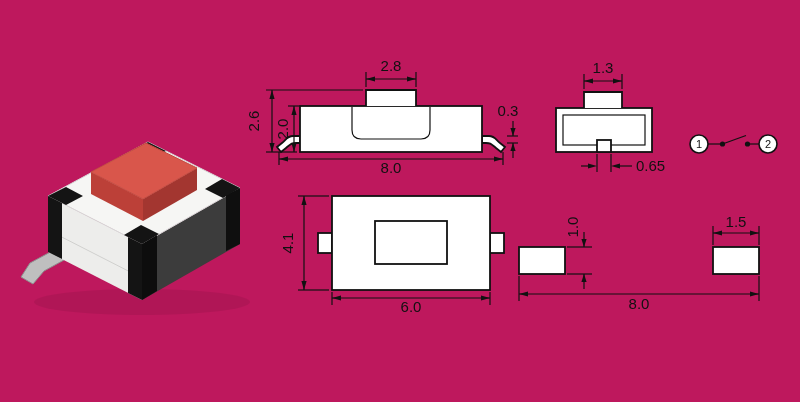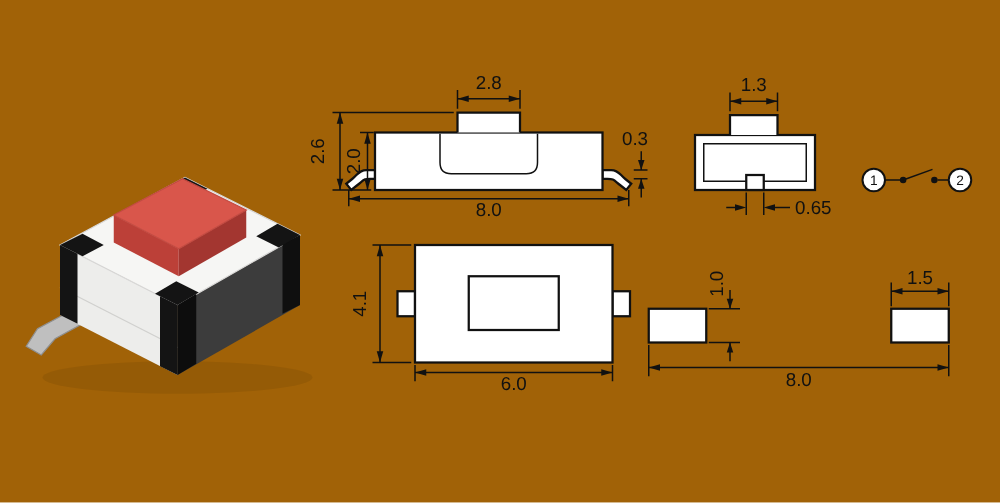--- a/index.html
+++ b/index.html
@@ -1,19 +1,19 @@
 <!DOCTYPE html>
 <html><head>
 <meta charset="utf-8">
 <style>
   html,body{margin:0;padding:0;background:#ffffff;}
   .stage{
     position:relative;
     width:800px;height:402px;
-    background:#a16207;
+    background:#be185d;
     overflow:hidden;
     font-family:"Liberation Sans", sans-serif;
   }
   .stage svg{position:absolute;left:0;top:0;}
   text.dim{
     font-family:"Liberation Sans", sans-serif;
     font-size:15px;
     fill:#111111;
   }
   text.pin{

